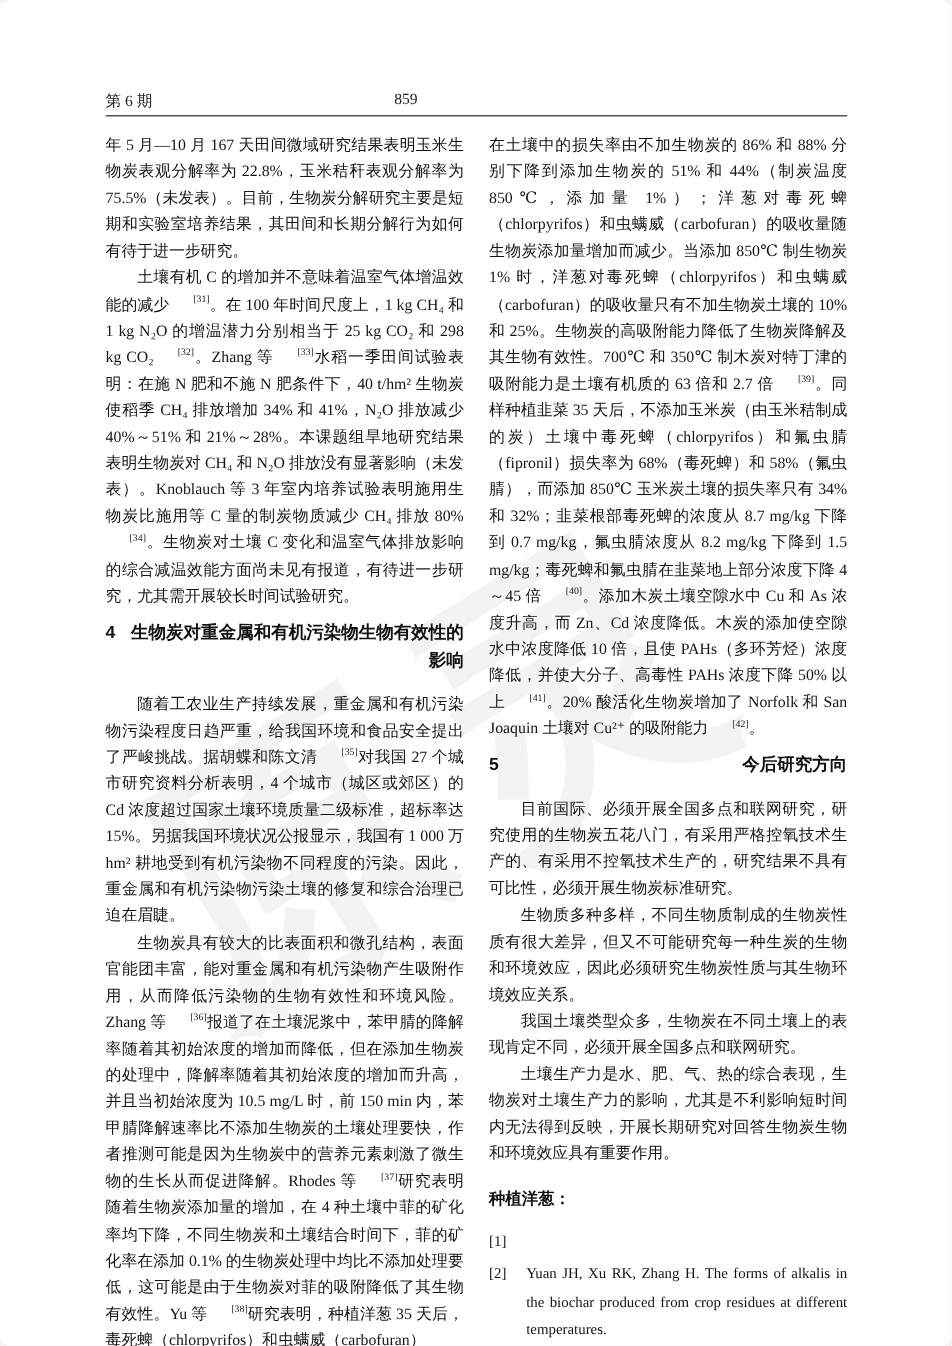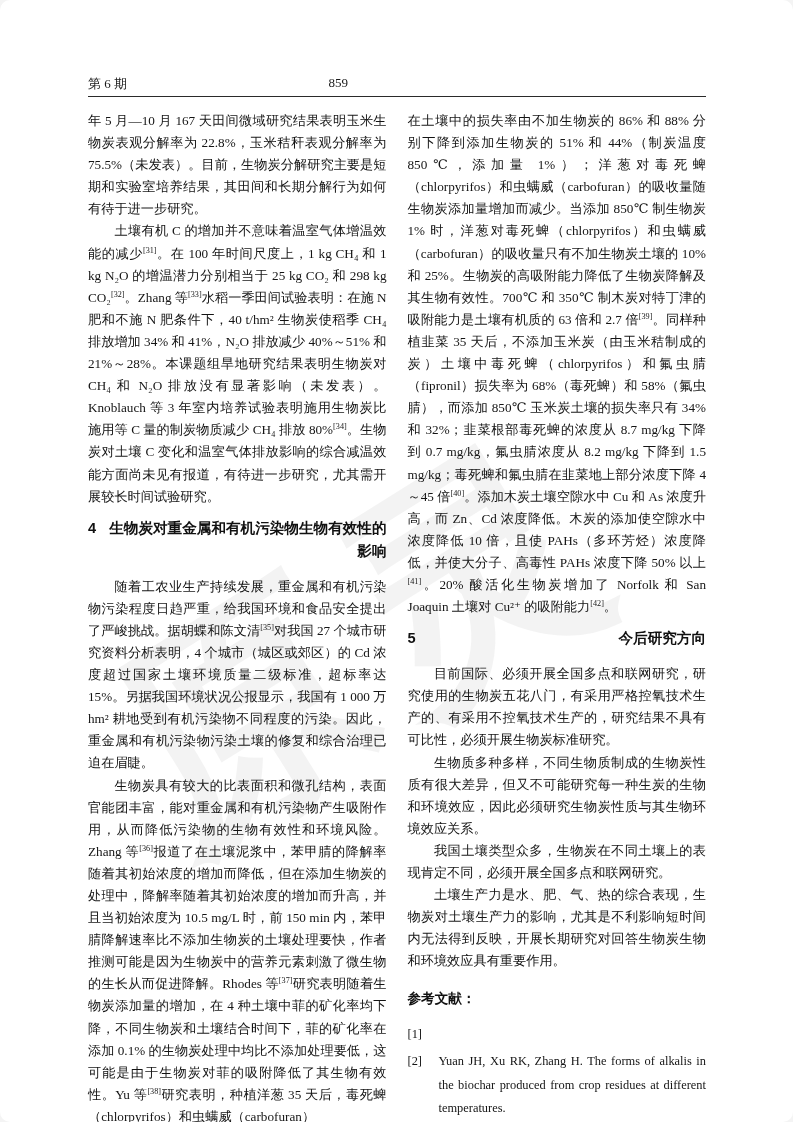--- a/index.html
+++ b/index.html
@@ -56,20 +56,21 @@
     line-height:22.1px;
     text-align:justify;
     color:#141414;
   }
   .col p { margin:0; }
   .col p.indent { text-indent:2em; }
   sup {
     font-size:0.62em;
     vertical-align:super;
     line-height:0;
+    margin-left:20px;
   }
   .section-heading {
     display:flex; gap:11px;
     font-family:"Liberation Sans","DejaVu Sans",sans-serif;
     font-weight:bold;
     font-size:14.6px;
     line-height:23px;
     margin:9px 0 13px 0;
     color:#111;
   }
@@ -124,21 +125,21 @@
       <p>在土壤中的损失率由不加生物炭的 86% 和 88% 分别下降到添加生物炭的 51% 和 44%（制炭温度 850℃，添加量 1%）；洋葱对毒死蜱（chlorpyrifos）和虫螨威（carbofuran）的吸收量随生物炭添加量增加而减少。当添加 850℃ 制生物炭 1% 时，洋葱对毒死蜱（chlorpyrifos）和虫螨威（carbofuran）的吸收量只有不加生物炭土壤的 10% 和 25%。生物炭的高吸附能力降低了生物炭降解及其生物有效性。700℃ 和 350℃ 制木炭对特丁津的吸附能力是土壤有机质的 63 倍和 2.7 倍<sup>[39]</sup>。同样种植韭菜 35 天后，不添加玉米炭（由玉米秸制成的炭）土壤中毒死蜱（chlorpyrifos）和氟虫腈（fipronil）损失率为 68%（毒死蜱）和 58%（氟虫腈），而添加 850℃ 玉米炭土壤的损失率只有 34% 和 32%；韭菜根部毒死蜱的浓度从 8.7 mg/kg 下降到 0.7 mg/kg，氟虫腈浓度从 8.2 mg/kg 下降到 1.5 mg/kg；毒死蜱和氟虫腈在韭菜地上部分浓度下降 4～45 倍<sup>[40]</sup>。添加木炭土壤空隙水中 Cu 和 As 浓度升高，而 Zn、Cd 浓度降低。木炭的添加使空隙水中浓度降低 10 倍，且使 PAHs（多环芳烃）浓度降低，并使大分子、高毒性 PAHs 浓度下降 50% 以上<sup>[41]</sup>。20% 酸活化生物炭增加了 Norfolk 和 San Joaquin 土壤对 Cu²⁺ 的吸附能力<sup>[42]</sup>。</p>
       <div class="section-heading">
         <span class="num">5</span>
         <span class="title">今后研究方向</span>
       </div>
       <p class="indent">目前国际、必须开展全国多点和联网研究，研究使用的生物炭五花八门，有采用严格控氧技术生产的、有采用不控氧技术生产的，研究结果不具有可比性，必须开展生物炭标准研究。</p>
       <p class="indent">生物质多种多样，不同生物质制成的生物炭性质有很大差异，但又不可能研究每一种生炭的生物和环境效应，因此必须研究生物炭性质与其生物环境效应关系。</p>
       <p class="indent">我国土壤类型众多，生物炭在不同土壤上的表现肯定不同，必须开展全国多点和联网研究。</p>
       <p class="indent">土壤生产力是水、肥、气、热的综合表现，生物炭对土壤生产力的影响，尤其是不利影响短时间内无法得到反映，开展长期研究对回答生物炭生物和环境效应具有重要作用。</p>
 
-      <div class="refs-heading">参考文献：</div>
+      <div class="refs-heading">种植洋葱：</div>
 
       <div class="ref-item">
         <span class="ref-label">[1]</span>
       </div>
       <div class="ref-item">
         <span class="ref-label">[2]</span>
         <span class="ref-text">Yuan JH, Xu RK, Zhang H. The forms of alkalis in the biochar produced from crop residues at different temperatures.</span>
       </div>
     </div>
 

